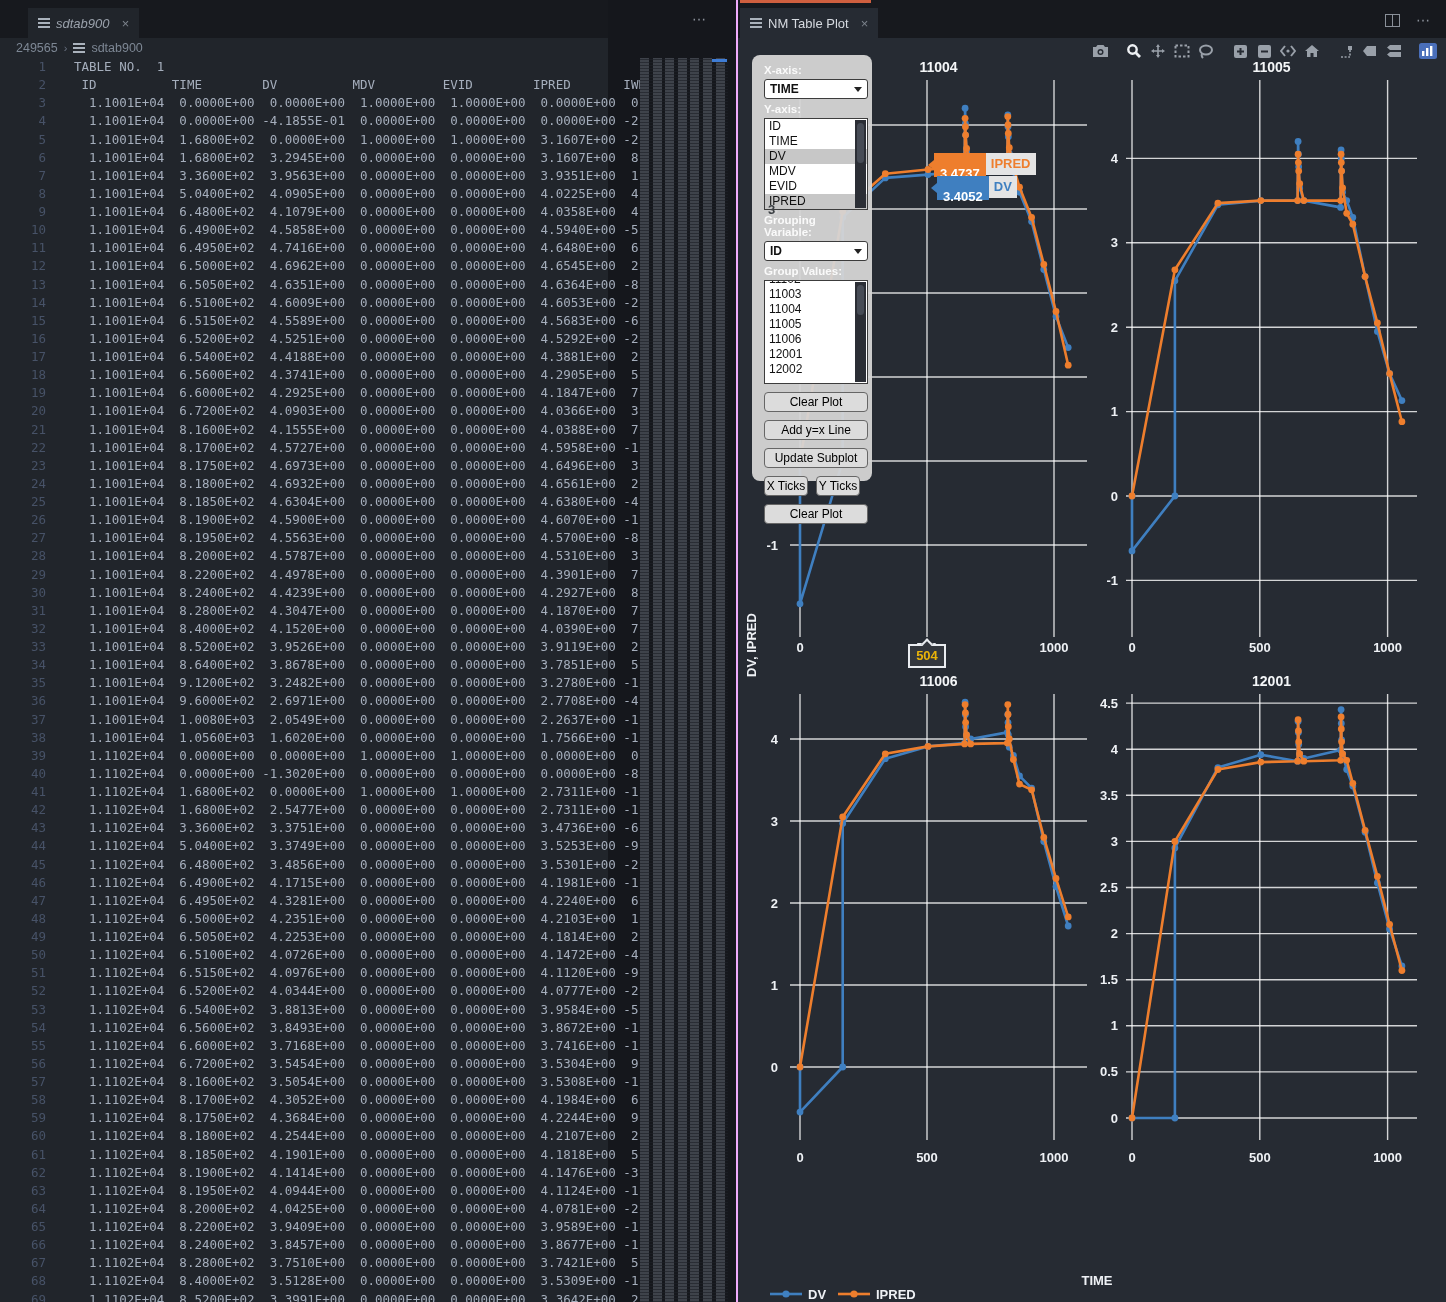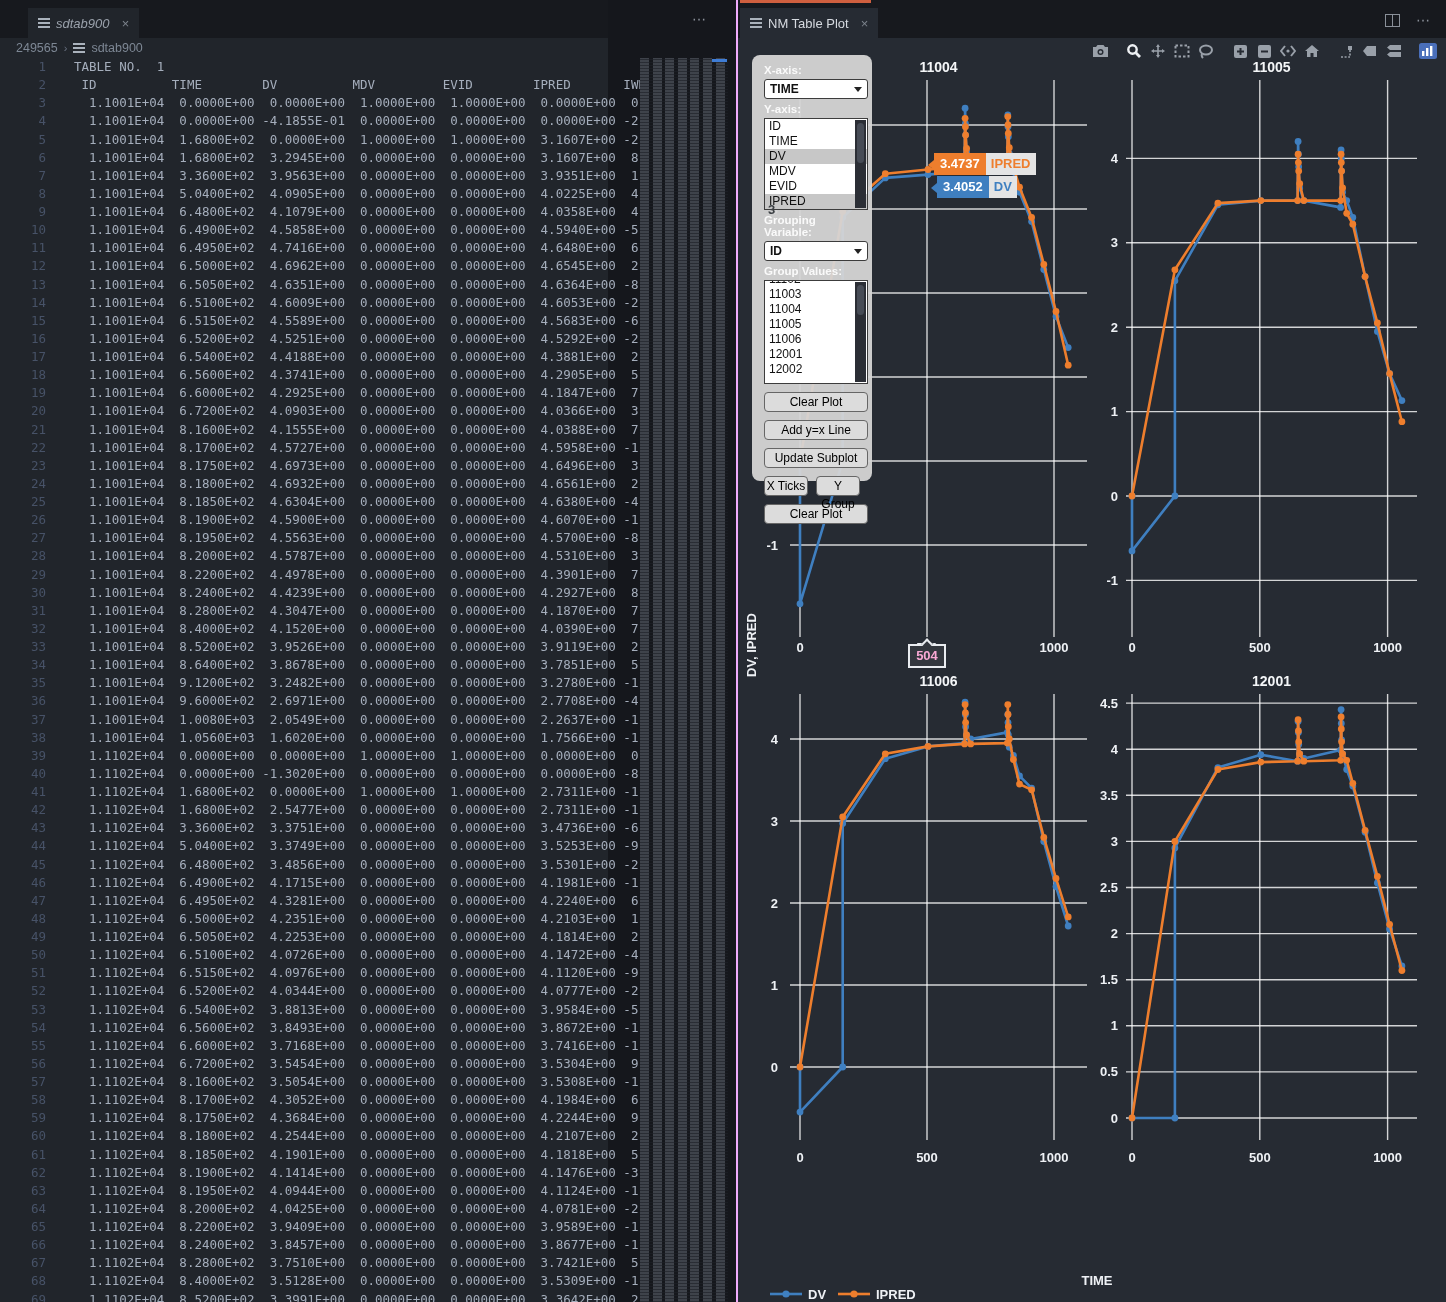--- a/index.html
+++ b/index.html
@@ -57,26 +57,26 @@
   .listbox li.sel { background:#c7c7c7; }
   .lb-scroll { position:absolute; right:1px; top:1px; bottom:1px; width:11px; background:#2b2e35; }
   .lb-thumb { position:absolute; left:2px; width:7px; border-radius:4px; background:#474c56; }
   .ctrl-btn { display:block; margin:8px auto 0 auto; width:104px; height:20px; background:#dcdcdc;
               border:1px solid #666; border-radius:4px; font-size:12px; color:#000; text-align:center;
               line-height:18px; cursor:pointer; font-family:"Liberation Sans",sans-serif; }
   .tick-row { display:flex; gap:8px; margin-top:8px; justify-content:center; }
   .tick-row .ctrl-btn { margin:0; width:48px; }
   
   .tt-row { position:absolute; height:22px; display:flex; z-index:4; font-weight:bold; font-size:13px; }
-  .tt-val { color:#fff; padding:2px 6px; line-height:18px; position:relative; }
+  .tt-val { color:#fff; padding:12px 6px; line-height:18px; position:relative; }
   .tt-lab { background:#e4e4e4; padding:2px 5px; line-height:18px; }
   .caret-left { position:absolute; left:-6px; top:7px; width:0; height:0;
      border-top:5px solid transparent; border-bottom:5px solid transparent; }
   #xhover { position:absolute; left:170px; top:606px; width:38px; height:24px; background:#33373e;
-            border:2px solid #e9ecf0; color:#f9a8d4; font-size:13px; font-weight:bold; text-align:center;
+            border:2px solid #e9ecf0; color:#eab308; font-size:13px; font-weight:bold; text-align:center;
             line-height:20px; z-index:4; }
   #xhover .caret-up { position:absolute; left:13px; top:-6px; width:8px; height:8px; background:#33373e;
             border-left:2px solid #e9ecf0; border-top:2px solid #e9ecf0; transform:rotate(45deg); }
   #stray-tick { position:absolute; left:30px; top:164px; z-index:7; color:#3d4145; font-size:13px; font-weight:bold; }
 </style>
 </head>
 <body>
 
 <div class="group" id="left-group">
   <div class="tabbar">
@@ -650,21 +650,21 @@
           </ul>
         <div class="lb-scroll">
           <div class="lb-thumb" style="top:3px;height:30px;"></div>
         </div>
       </div>
       <div class="ctrl-btn">Clear Plot</div>
       <div class="ctrl-btn">Add y=x Line</div>
       <div class="ctrl-btn">Update Subplot</div>
       <div class="tick-row">
         <div class="ctrl-btn">X Ticks</div>
-        <div class="ctrl-btn">Y Group</div>
+        <div class="ctrl-btn">Y Ticks</div>
       </div>
       <div class="ctrl-btn">Clear Plot</div>
     </div>
 
     
     <div class="tt-row" style="left:196px; top:115px;">
       <span class="tt-val" style="background:#ee7e2d;">
         <span class="caret-left" style="border-right:6px solid #ee7e2d;"></span>
         <span>3.4737</span>
       </span>

